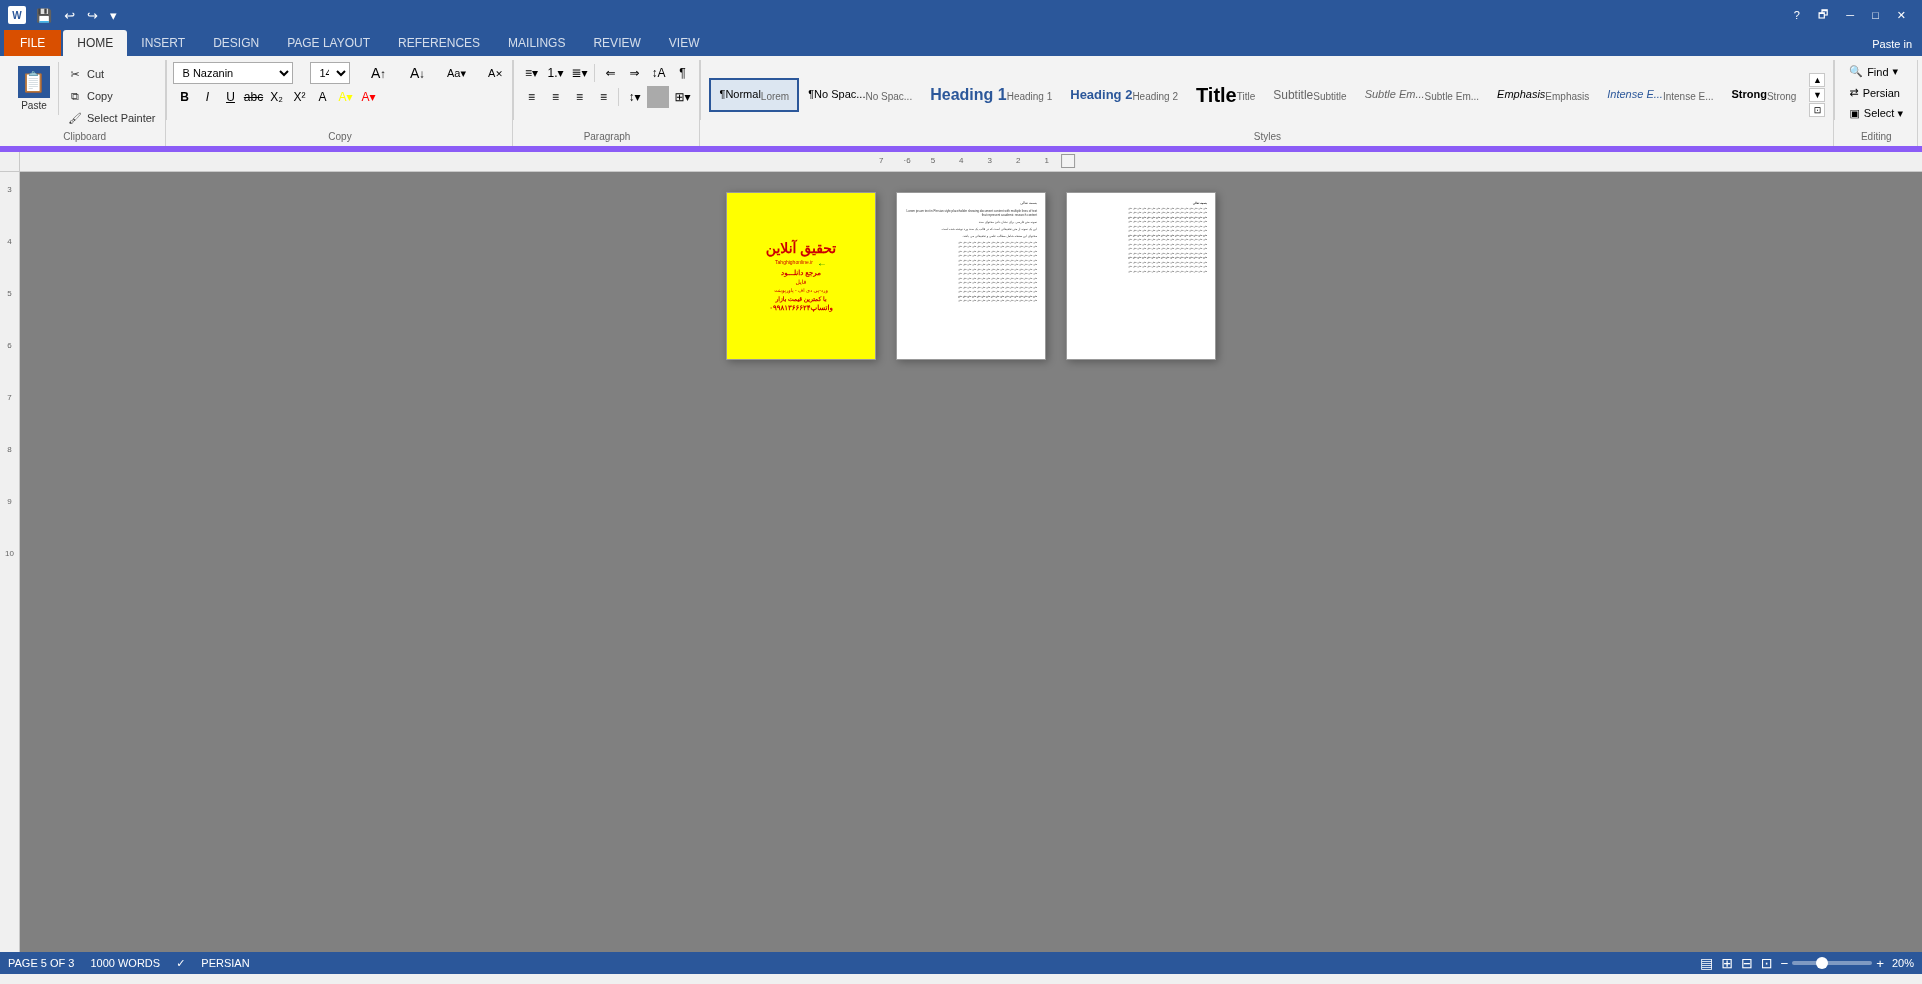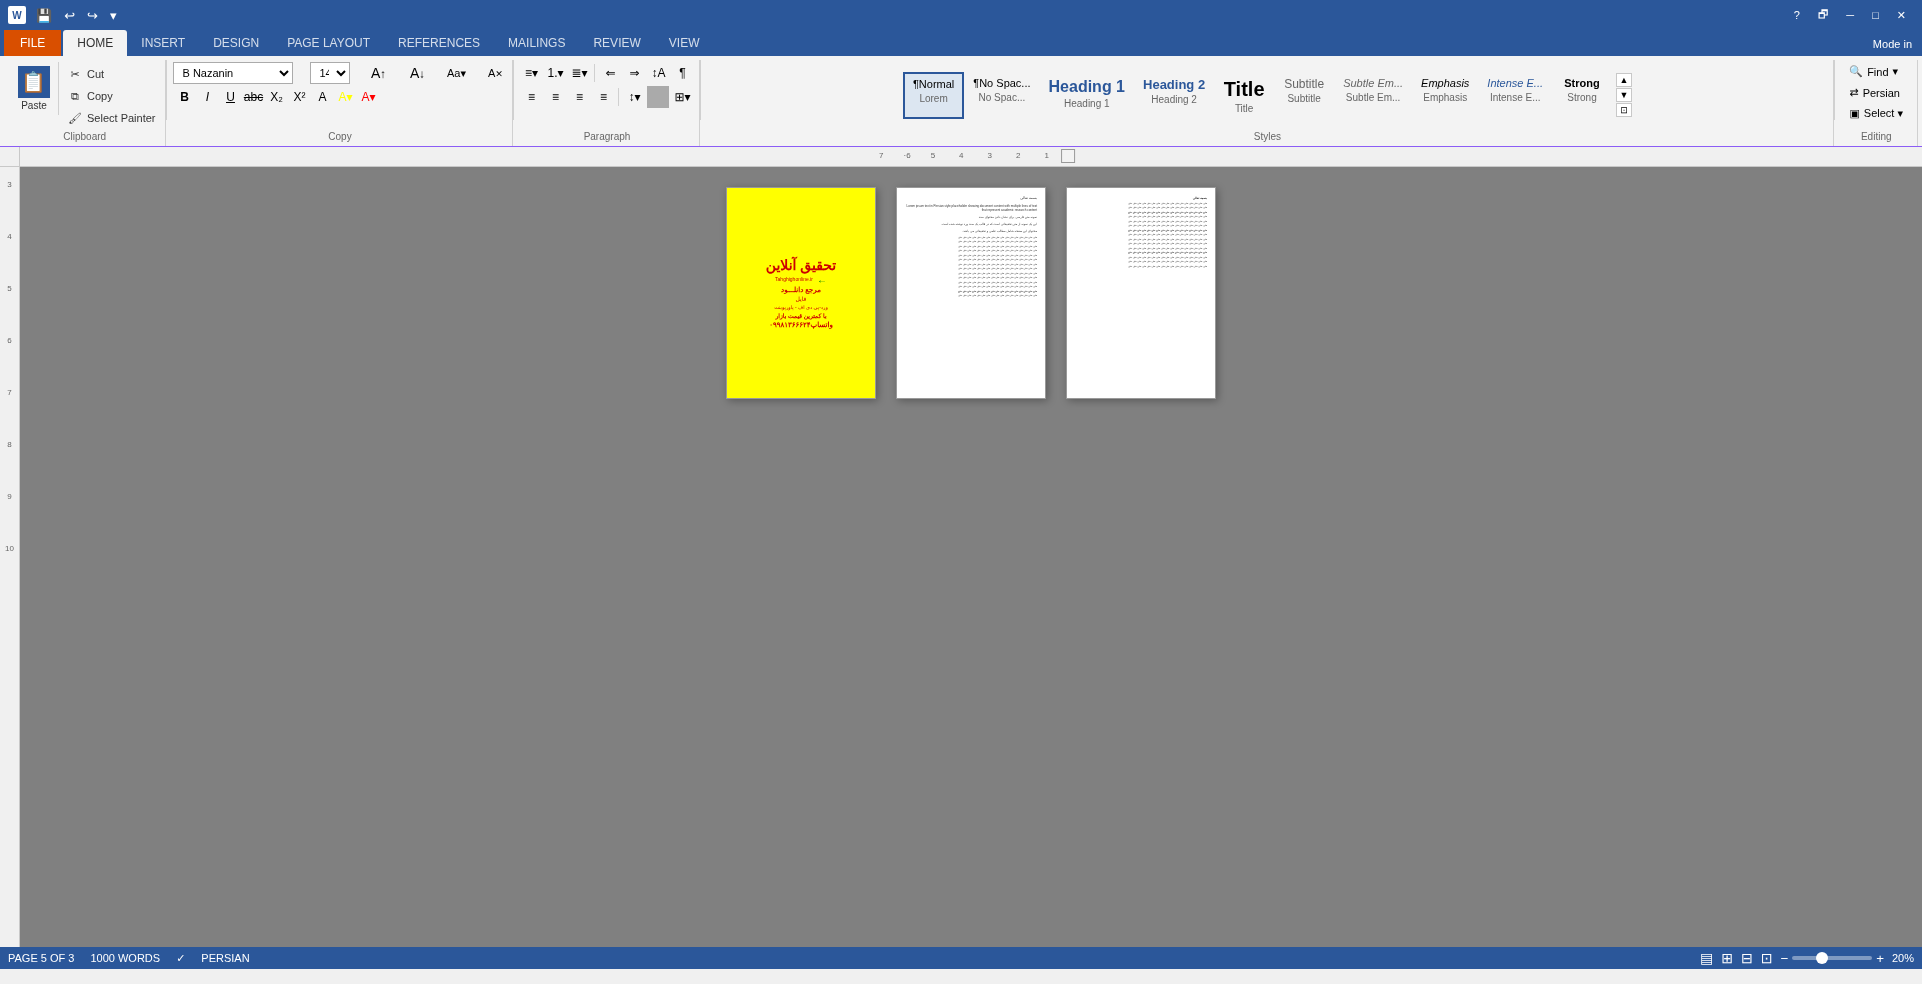--- a/index.html
+++ b/index.html
@@ -18,21 +18,21 @@
     .title-bar-left { display: flex; align-items: center; gap: 6px; }
     .title-bar-icon { width: 18px; height: 18px; background: #fff; border-radius: 2px; display: flex; align-items: center; justify-content: center; }
     .title-bar-icon span { color: #2b579a; font-weight: bold; font-size: 10px; }
     .qat { display: flex; align-items: center; gap: 4px; }
     .qat-btn { background: none; border: none; color: white; cursor: pointer; font-size: 13px; padding: 2px 4px; }
     .title-bar-title { color: white; font-size: 12px; flex: 1; text-align: center; }
     .title-bar-controls { display: flex; align-items: center; gap: 2px; }
     .title-ctrl { background: none; border: none; color: white; cursor: pointer; font-size: 11px; padding: 4px 8px; }
 
     
-    .ribbon { background: #f3f3f3; border-bottom: 1px solid #8b5cf6; }
+    .ribbon { background: #f3f3f3; border-bottom: 6px solid #8b5cf6; }
     .ribbon-tabs { display: flex; align-items: flex-end; background: #2b579a; padding-left: 4px; }
     .ribbon-tab { padding: 6px 14px; font-size: 12px; cursor: pointer; color: rgba(255,255,255,0.8); border: none; background: none; }
     .ribbon-tab.active { background: #f3f3f3; color: #333; border-radius: 3px 3px 0 0; }
     .file-tab { background: #d94f00; color: white; padding: 6px 16px; font-size: 12px; margin-right: 2px; border: none; cursor: pointer; }
 
     .ribbon-content { display: flex; align-items: stretch; padding: 4px 4px 0; min-height: 88px; gap: 0; }
     .ribbon-group { display: flex; flex-direction: column; align-items: center; padding: 2px 6px; border-right: 1px solid #d0d0d0; position: relative; min-width: fit-content; }
     .ribbon-group-label { font-size: 10px; color: #666; margin-top: 2px; position: absolute; bottom: 4px; left: 50%; transform: translateX(-50%); white-space: nowrap; }
     .ribbon-group-content { display: flex; align-items: flex-start; gap: 2px; flex: 1; }
     .paste-btn { display: flex; flex-direction: column; align-items: center; padding: 4px 8px; cursor: pointer; border: none; background: none; border-right: 1px solid #d0d0d0; margin-right: 4px; }
@@ -43,35 +43,35 @@
     .clipboard-icon { width: 16px; height: 16px; display: flex; align-items: center; justify-content: center; }
     .font-row { display: flex; align-items: center; gap: 17px; }
     .font-select { height: 22px; font-size: 11px; border: 1px solid #ababab; padding: 0 4px; min-width: 120px; background: white; }
     .font-size-select { height: 22px; font-size: 11px; border: 1px solid #ababab; padding: 0 4px; width: 40px; background: white; }
     .font-btn { height: 22px; min-width: 22px; border: 1px solid transparent; background: none; cursor: pointer; font-size: 11px; display: flex; align-items: center; justify-content: center; }
     .font-format-row { display: flex; align-items: center; gap: 1px; }
     .fmt-btn { height: 22px; min-width: 22px; border: 1px solid transparent; background: none; cursor: pointer; display: flex; align-items: center; justify-content: center; font-size: 12px; }
     .fmt-btn.bold { font-weight: bold; }
     .fmt-btn.italic { font-style: italic; }
     .fmt-btn.underline { text-decoration: underline; }
-    .style-item { display: flex; flex-direction: column; align-items: center; padding: 4px 8px; cursor: pointer; border: 1px solid transparent; min-width: 60px; }
+    .style-item { display: flex; flex-direction: row; align-items: center; padding: 4px 8px; cursor: pointer; border: 1px solid transparent; min-width: 60px; }
     .style-item.active { border: 2px solid #2b579a; background: #dce6f1; }
     .style-preview { font-size: 14px; line-height: 1.2; }
     .style-label { font-size: 10px; color: #666; margin-top: 2px; }
     .styles-scroll { display: flex; flex-direction: column; gap: 1px; margin-left: 2px; }
     .styles-scroll-btn { width: 16px; height: 14px; border: 1px solid #c8c8c8; background: white; cursor: pointer; display: flex; align-items: center; justify-content: center; font-size: 9px; }
 
     
     .editing-group-content { display: flex; flex-direction: column; gap: 2px; }
     .edit-btn { display: flex; align-items: center; gap: 4px; padding: 3px 8px; cursor: pointer; border: none; background: none; font-size: 11px; white-space: nowrap; }
 
     .canvas { flex: 1; background: #808080; overflow: auto; display: flex; justify-content: center; padding: 20px; gap: 20px; }
 
     
-    .page { width: 150px; height: 212px; background: white; box-shadow: 2px 2px 8px rgba(0,0,0,0.3); border: 1px solid #999; position: relative; overflow: hidden; flex-shrink: 0; }
+    .page { width: 150px; height: 168px; background: white; box-shadow: 2px 2px 8px rgba(0,0,0,0.3); border: 1px solid #999; position: relative; overflow: hidden; flex-shrink: 0; }
 
     
     .page1-content { width: 100%; height: 100%; background: #ffff00; display: flex; flex-direction: column; align-items: center; justify-content: center; padding: 8px; }
     .ad-title { font-size: 13px; font-weight: bold; color: #cc0000; text-align: center; line-height: 1.2; }
     .ad-url { font-size: 5px; color: #cc0000; margin: 2px 0; }
     .ad-body { font-size: 6px; color: #cc0000; text-align: center; line-height: 1.5; }
     .ad-phone { font-size: 7px; color: #cc0000; font-weight: bold; }
 
     
     .status-bar {
@@ -127,21 +127,21 @@
     <button class="file-tab ribbon-tab">FILE</button>
     <button class="ribbon-tab active">HOME</button>
     <button class="ribbon-tab">INSERT</button>
     <button class="ribbon-tab">DESIGN</button>
     <button class="ribbon-tab">PAGE LAYOUT</button>
     <button class="ribbon-tab">REFERENCES</button>
     <button class="ribbon-tab">MAILINGS</button>
     <button class="ribbon-tab">REVIEW</button>
     <button class="ribbon-tab">VIEW</button>
     <div style="flex:1; background:#2b579a;"></div>
-    <button style="background:none;border:none;color:white;padding:6px 10px;cursor:pointer;font-size:11px;">Mode in</button>
+    <button style="background:none;border:none;color:white;padding:6px 10px;cursor:pointer;font-size:11px;">Paste in</button>
   </div>
 
   <div class="ribbon-content">
 
     <div class="ribbon-group" style="flex-direction:row; align-items:flex-start; padding-bottom:18px;">
       <button class="paste-btn">
         <div class="paste-icon">📋</div>
         <span class="paste-label">Paste</span>
       </button>
       <div class="clipboard-right">

